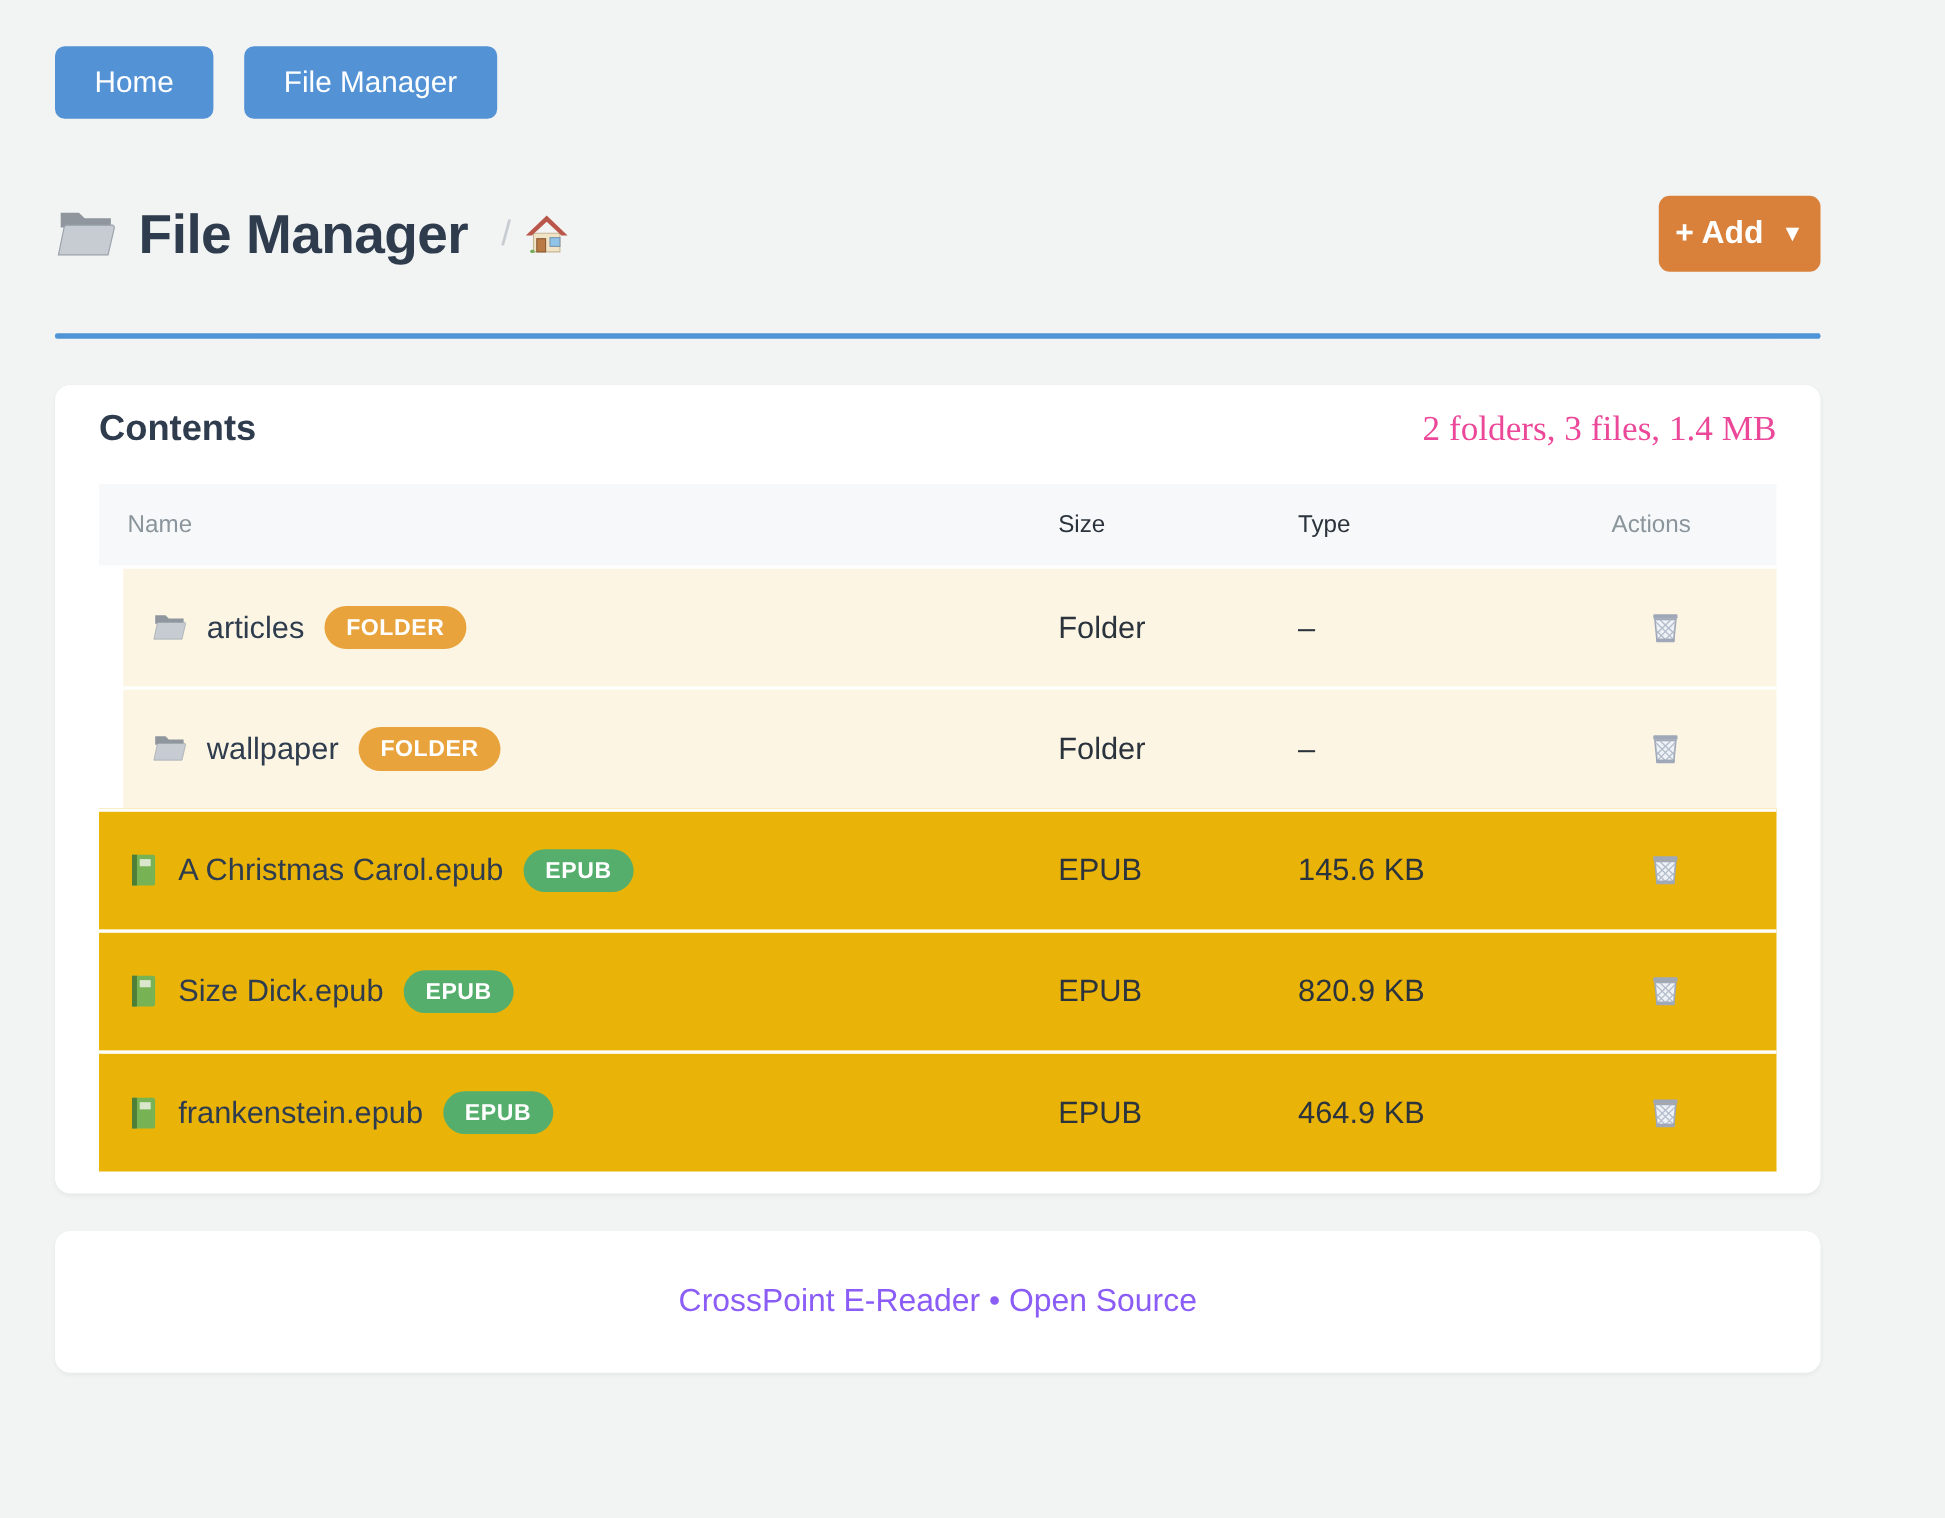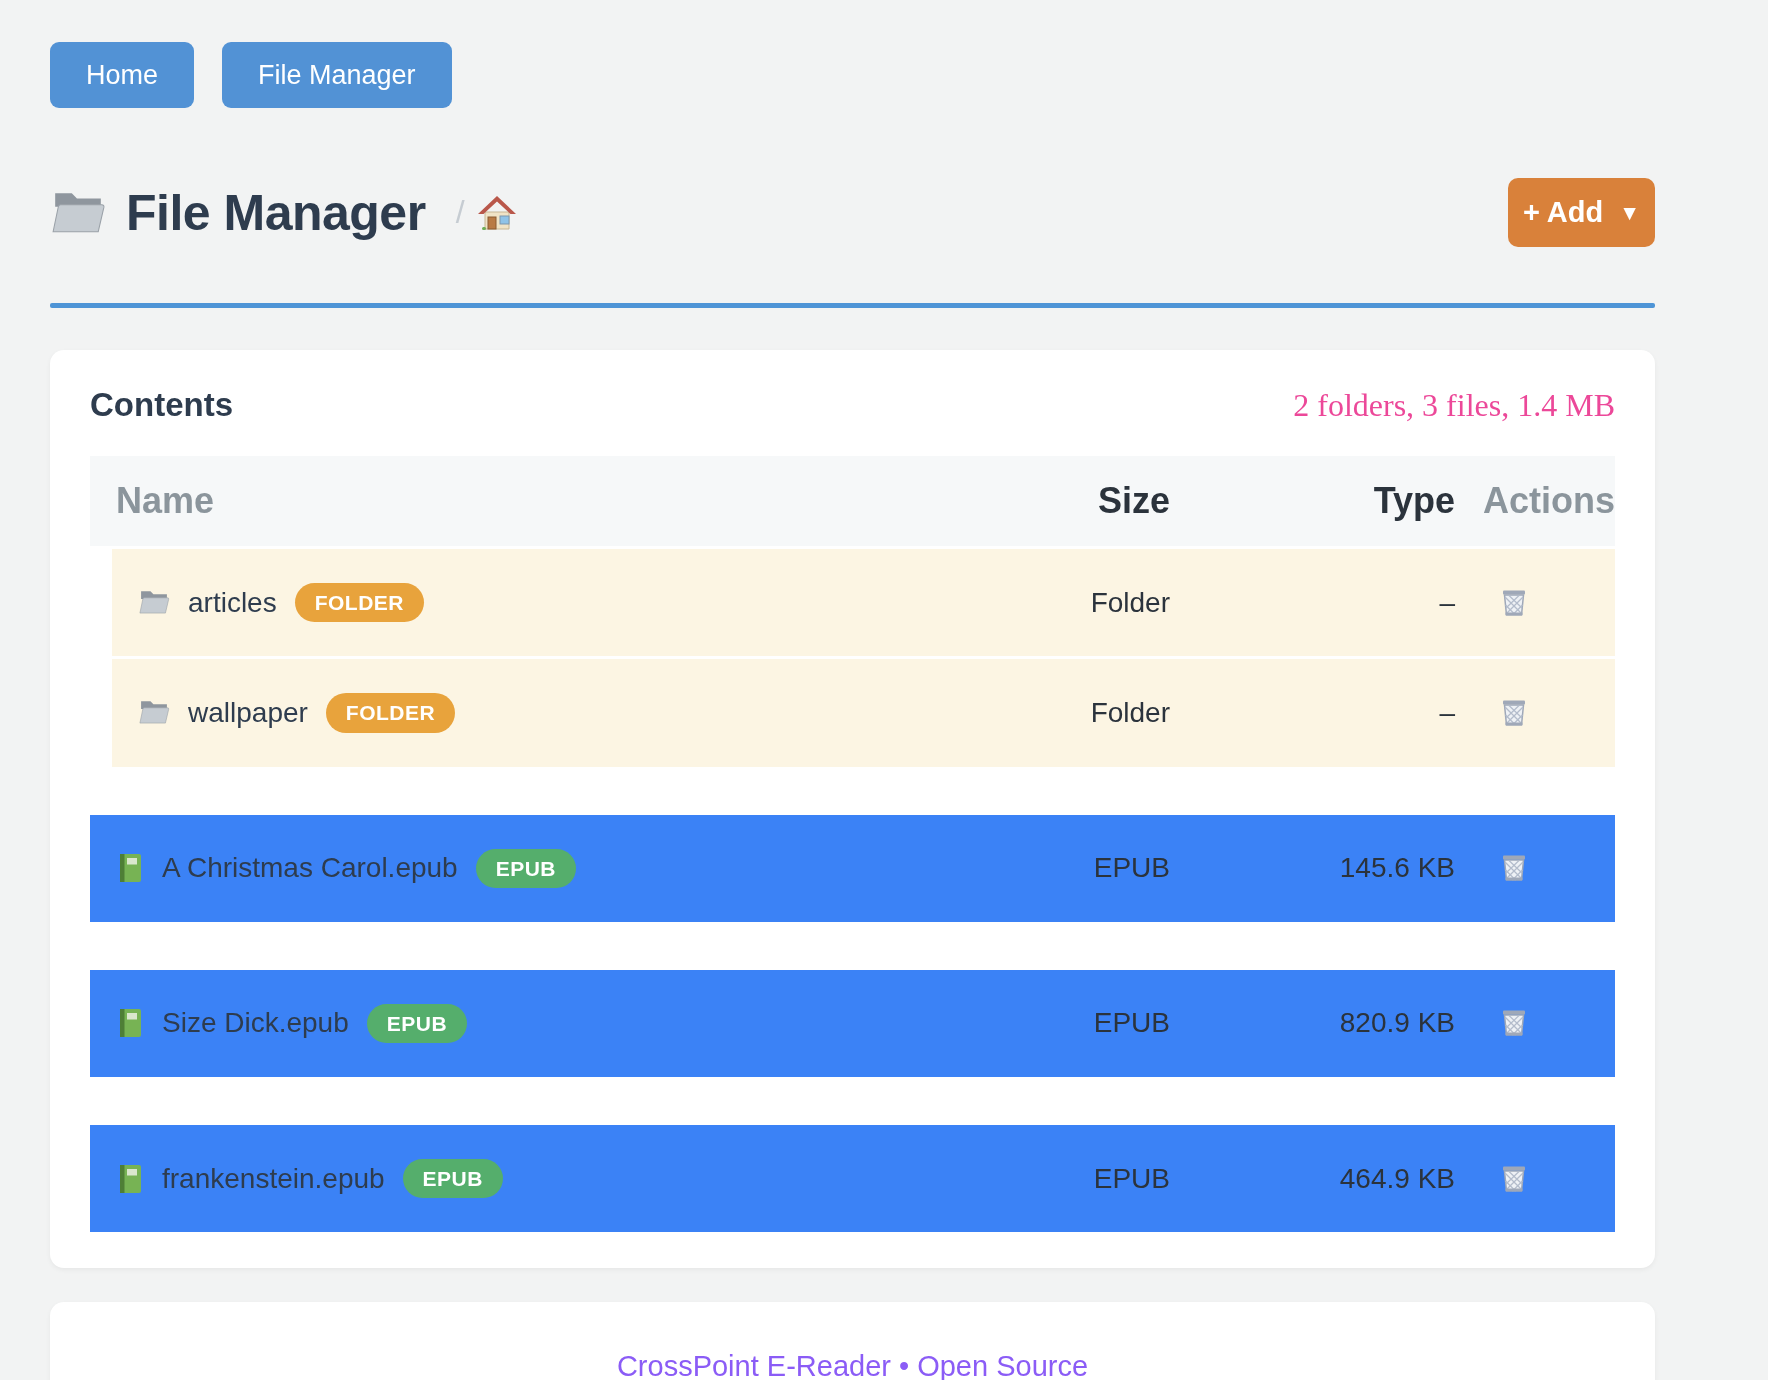--- a/index.html
+++ b/index.html
@@ -33,37 +33,37 @@
     font-size:29px; font-weight:bold; padding:17px 15px; font-family:inherit;
     display:flex; align-items:center; gap:16px; cursor:pointer; line-height:1.2;
   }
   .add-caret { font-size:21px; }
 
   .divider { height:5px; background:#4e94d6; margin-top:56px; border-radius:2px; }
 
   
   .card {
     background:#fff; border-radius:14px; margin-top:42px;
-    padding:36px 40px; box-shadow: 0 2px 5px rgba(0,0,0,0.05); text-align: right;
+    padding:20px 40px; box-shadow: 0 2px 5px rgba(0,0,0,0.05);
   }
   .card-header { display:flex; justify-content:space-between; align-items:baseline; }
   .card-title { font-size:33px; font-weight:bold; color:#2e3c4e; }
   .card-summary { font-size:32px; color:#ec4899;font-family:Liberation Serif, serif; }
 
   .table { margin-top:32px; }
   .t-row { display:grid; grid-template-columns: 1fr 218px 285px 160px; align-items:center; }
-  .t-head { background:#f6f8f9; color:#8b959c; font-weight:bold; font-size:36px; }
+  .t-head { background:#f6f8f9; color:#8b959c; font-weight:normal; font-size:22px; }
   .t-head .cell { padding-top:24px; padding-bottom:24px; }
   .cell-name { padding-left:26px; display:flex; align-items:center; gap:18px; }
   .cell-type, .cell-size, .cell-actions { padding-left:10px; }
 
   .data-row { font-size:28px; border-top:3px solid #ffffff; }
   .data-row .cell { padding-top:34px; padding-bottom:34px; }
   .row-folder { background:#fcf5e3;margin-left:22px; }
-  .row-epub  { background:#3b82f6;margin-top:45px; }
+  .row-epub  { background:#eab308; }
   .name-text { color:#2e3c4e; cursor:pointer; }
   .cell-type, .cell-size { color:#2b333c; }
 
   .badge {
     color:#fff; font-weight:bold; font-size:21px; padding:7px 20px;
     border-radius:999px; letter-spacing:0.5px; line-height:1.2;
   }
   .badge-folder { background:#e8a33c; }
   .badge-epub   { background:#55ae6c; }
 

